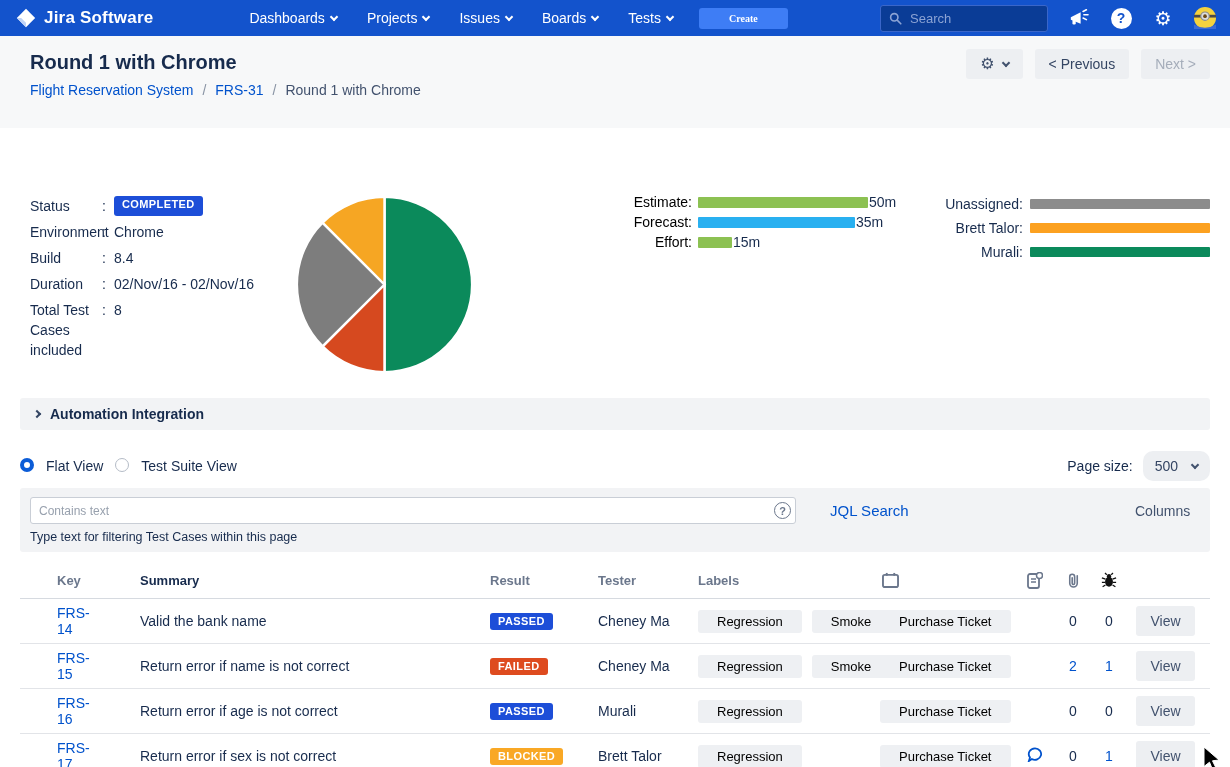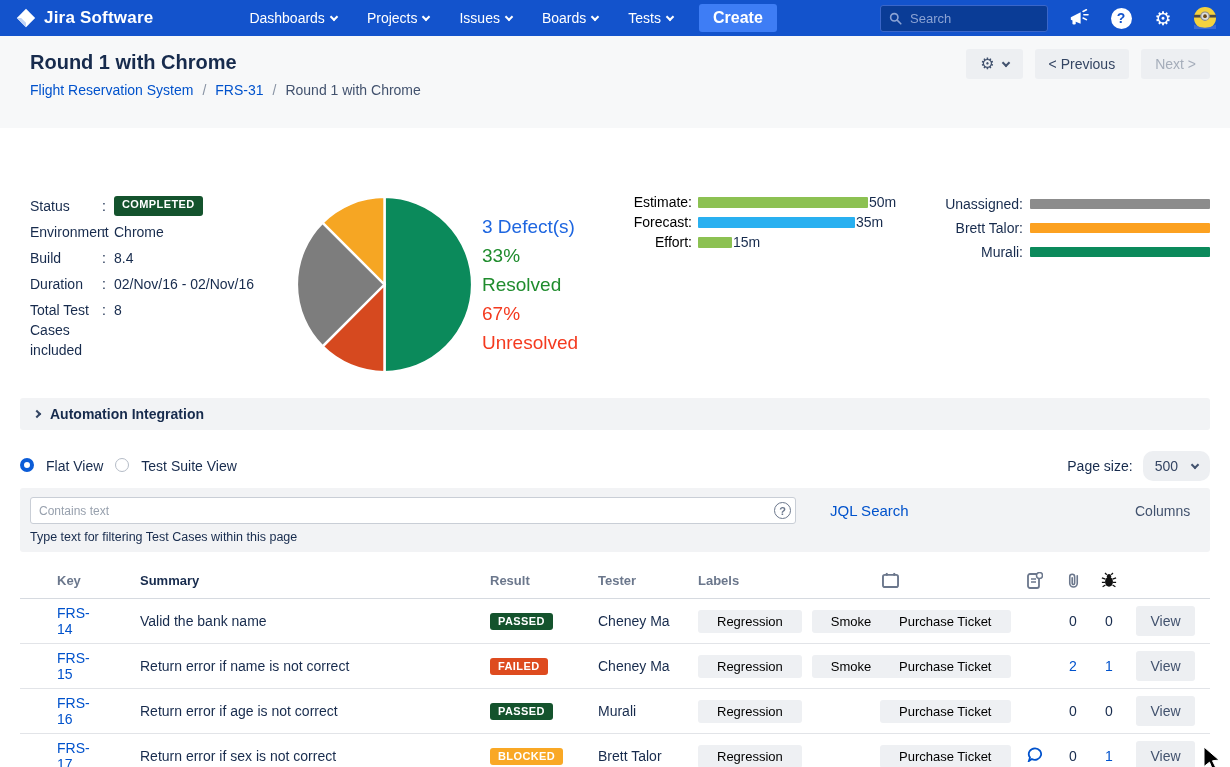--- a/index.html
+++ b/index.html
@@ -10,21 +10,21 @@
   
   .navbar { position:absolute; top:0; left:0; width:1230px; height:36px; background:#1353CC;
             display:flex; align-items:center; color:#fff; }
   .brand { display:flex; align-items:center; gap:8px; margin-left:16px; font-size:17px; font-weight:700; letter-spacing:.2px; }
   .nav-items { display:flex; align-items:center; gap:30px; margin-left:96px; font-size:14px; }
   .nav-item { display:flex; align-items:center; gap:6px; cursor:pointer; white-space:nowrap; }
   .chev { width:6px; height:6px; border-right:2px solid currentColor; border-bottom:2px solid currentColor;
           transform:rotate(45deg); margin-top:-3px; display:inline-block; }
   .chev.right { transform:rotate(-45deg); margin-top:0; }
   .create-btn { margin-left:26px; background:#3E7DF5; color:#fff; border:none; border-radius:3px;
-                font-size:16px; font-weight:700; padding:5px 14px; font-family:Liberation Sans, sans-serif; cursor:pointer; }
+                font-size:10px; font-weight:700; padding:5px 30px; font-family:Liberation Serif, serif; cursor:pointer; }
   .nav-right { margin-left:auto; display:flex; align-items:center; gap:20px; margin-right:14px; }
   .search-box { display:flex; align-items:center; gap:8px; width:168px; height:27px; background:#0A3C96;
                 border:1px solid #3a66c9; border-radius:3px; padding:0 8px; }
   .search-box input { background:transparent; border:none; outline:none; color:#cdd9f3; font-size:13px;
                       width:120px; font-family:inherit; }
   .search-box input::placeholder { color:#8BA3D4; }
   .nav-ico { width:22px; height:22px; display:flex; align-items:center; justify-content:center; cursor:pointer; }
   .help-disc { width:21px; height:21px; border-radius:50%; background:#fff; color:#1353CC; font-weight:700;
                font-size:14px; display:flex; align-items:center; justify-content:center; }
   .gear-glyph { font-size:19px; color:#fff; line-height:1; }
@@ -50,21 +50,21 @@
 
   
   .cycle-content { position:absolute; left:20px; top:184px; width:1190px; height:206px; background:#fff; }
   .info-list { position:absolute; left:10px; top:12px; width:250px; font-size:14px; }
   .info-row { display:flex; margin-bottom:6px; line-height:20px; }
   .info-label { width:72px; flex:none; color:#172B4D; }
   .info-colon { width:12px; flex:none; }
   .info-value { color:#172B4D; }
   .badge { display:inline-block; color:#fff; font-size:11px; font-weight:700; letter-spacing:.4px;
            border-radius:3px; padding:3px 8px; line-height:1; }
-  .b-green { background:#14532d; } .b-red { background:#DE4B1F; } .b-amber { background:#F9A825; }
+  .b-green { background:#1d4ed8; } .b-red { background:#DE4B1F; } .b-amber { background:#F9A825; }
 
   .pie-wrap { position:absolute; left:272px; top:8px; width:185px; height:185px; }
   .defects { position:absolute; left:462px; top:28px; font-size:19px; line-height:29px; }
   .defects a { color:#1E66E0; text-decoration:none; cursor:pointer; }
   .d-green { color:#1F8C2D; } .d-red { color:#F43A1F; }
 
   .timebars { position:absolute; left:590px; top:8px; width:300px; font-size:14px; }
   .tbar-row { display:flex; align-items:center; height:20px; margin-bottom:0; }
   .tbar-label { width:82px; text-align:right; margin-right:6px; color:#000000; flex:none; }
   .tbar { height:11px; border-radius:1px; }
@@ -241,27 +241,20 @@
 
     <div class="pie-wrap">
       <svg width="185" height="185" viewBox="-95 -95 190 190">
         <path d="M0,0 L0,-90 A90,90 0 0,1 0,90 Z" stroke="#fff" stroke-width="2.5" fill="#0B8A5B"></path>
         <path d="M0,0 L0,90 A90,90 0 0,1 -63.64,63.64 Z" stroke="#fff" stroke-width="2.5" fill="#D6491F"></path>
         <path d="M0,0 L-63.64,63.64 A90,90 0 0,1 -63.64,-63.64 Z" stroke="#fff" stroke-width="2.5" fill="#7D7D7D"></path>
         <path d="M0,0 L-63.64,-63.64 A90,90 0 0,1 0,-90 Z" stroke="#fff" stroke-width="2.5" fill="#F6A623"></path>
       </svg>
     </div>
 
-    <div class="defects">
-      <div><a>3 Defect(s)</a></div>
-      <div class="d-green">33%</div>
-      <div class="d-green">Resolved</div>
-      <div class="d-red">67%</div>
-      <div class="d-red">Unresolved</div>
-    </div>
 
     <div class="timebars">
       <div class="tbar-row">
         <span class="tbar-label">Estimate:</span>
         <span class="tbar tb-green" style="width:170px;"></span>
         <span class="tbar-val">50m</span>
       </div>
       <div class="tbar-row">
         <span class="tbar-label">Forecast:</span>
         <span class="tbar tb-blue" style="width:157px;"></span>

